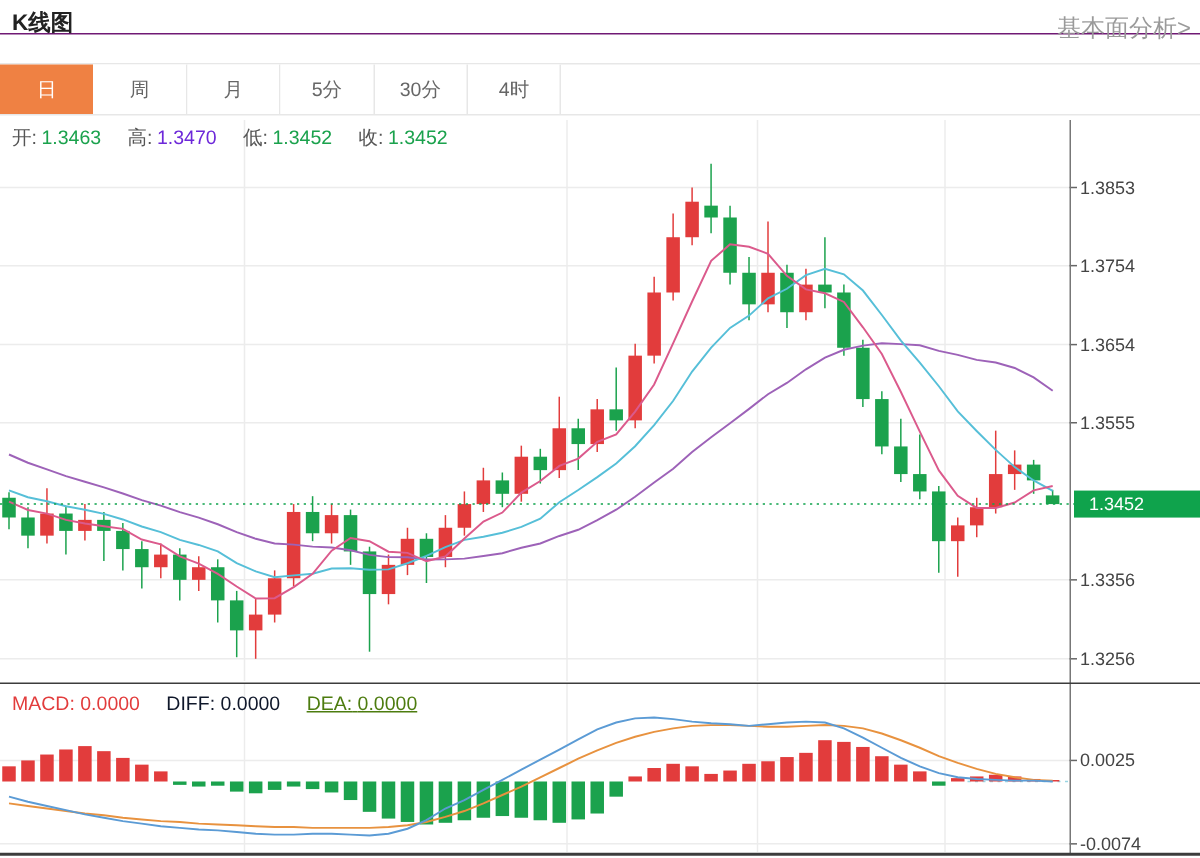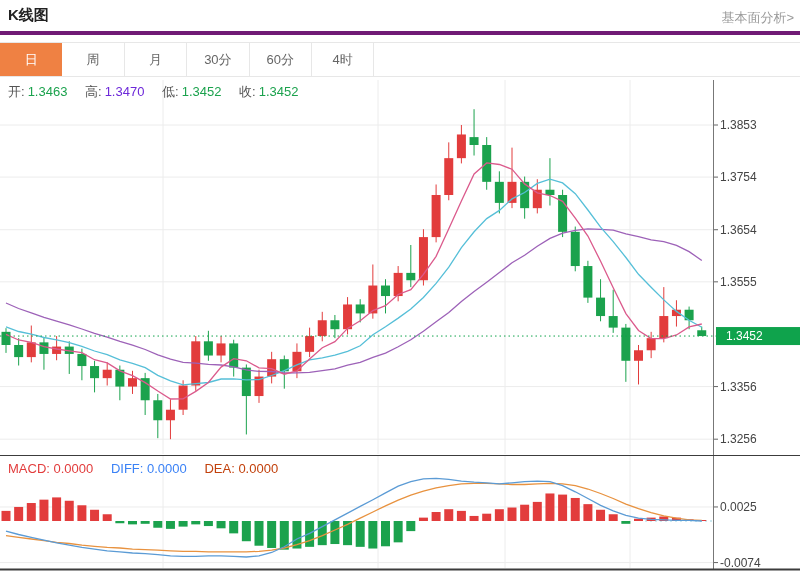--- a/index.html
+++ b/index.html
@@ -1,21 +1,21 @@
 <!DOCTYPE html>
 <html><head>
 <meta charset="utf-8">
 <style>
   html,body{margin:0;padding:0;background:#fff;}
   body{width:800px;height:572px;position:relative;overflow:hidden;
        font-family:"Liberation Sans",sans-serif;-webkit-font-smoothing:antialiased;}
-  .header{position:absolute;top:0;left:0;width:800px;height:35px;
-          border-bottom:4px solid #701a75;box-sizing:border-box;background:#fff;}
+  .header{position:absolute;top:0;left:0;width:800px;height:23px;
+          border-bottom:1px solid #701a75;box-sizing:border-box;background:#fff;}
   .title{position:absolute;left:8px;top:6px;font-size:15px;font-weight:bold;color:#222;}
-  .flink{position:absolute;right:6px;top:9px;font-size:13px;color:#9a9a9a;text-decoration:none;cursor:pointer;}
+  .flink{position:absolute;right:6px;top:9px;font-size:16px;color:#9a9a9a;text-decoration:none;cursor:pointer;}
   .tabs{position:absolute;top:42px;left:0;width:800px;height:35px;display:flex;
         border-top:1px solid #e7e7e7;border-bottom:1px solid #e7e7e7;box-sizing:border-box;background:#fff;}
   .tab{width:62.4px;box-sizing:border-box;border-right:1px solid #e7e7e7;
        text-align:center;line-height:33px;font-size:13px;color:#666;cursor:pointer;background:#fff;}
   .tab.active{color:#fff;border-right:none;}
   .chart{position:absolute;top:78px;left:0;width:800px;height:494px;}
   .chart svg{position:absolute;left:0;display:block;}
   #mainSvg{top:0;}
   #macdSvg{top:378px;}
   .lgd{position:absolute;left:8px;font-size:13px;white-space:nowrap;z-index:5;}
@@ -32,22 +32,22 @@
 <div class="app">
   <div class="header">
     <span class="title">K线图</span>
     <a class="flink">基本面分析&gt;</a>
   </div>
 
   <div class="tabs" id="tabRow">
       <div class="tab active" style="background: rgb(239, 129, 67);">日</div>
       <div class="tab">周</div>
       <div class="tab">月</div>
+      <div class="tab">5分</div>
       <div class="tab">30分</div>
-      <div class="tab">60分</div>
       <div class="tab">4时</div>
     </div>
 
   <div class="chart">
     <svg id="mainSvg" width="800" height="378">
         <line x1="163" y1="2" x2="163" y2="376" stroke="#ececec"></line>
         <line x1="378" y1="2" x2="378" y2="376" stroke="#ececec"></line>
         <line x1="505" y1="2" x2="505" y2="376" stroke="#ececec"></line>
         <line x1="630" y1="2" x2="630" y2="376" stroke="#ececec"></line>
         <line x1="0" y1="47" x2="713" y2="47" stroke="#ececec"></line>
@@ -266,17 +266,17 @@
     <div class="lgd legend1">
       <span class="pair"><span class="lb">开:</span><span style="color: rgb(27, 162, 77);">1.3463</span></span>
       <span class="pair"><span class="lb">高:</span><span style="color: #6d28d9;">1.3470</span></span>
       <span class="pair"><span class="lb">低:</span><span style="color: rgb(27, 162, 77);">1.3452</span></span>
       <span class="pair"><span class="lb">收:</span><span style="color: rgb(27, 162, 77);">1.3452</span></span>
     </div>
 
 
     <div class="lgd legend3">
       <span class="pair" style="color: rgb(226, 60, 60); text-align: center;"><span>MACD:</span> <span>0.0000</span></span>
-      <span class="pair" style="color: #3b82f6;"><span>DIFF:</span> <span>0.0000</span></span>
-      <span class="pair" style="color: #c2410c;"><span>DEA:</span> <span>0.0000</span></span>
+      <span class="pair" style="color: #0f172a;"><span>DIFF:</span> <span>0.0000</span></span>
+      <span class="pair" style="color: #4d7c0f; text-decoration: underline;"><span>DEA:</span> <span>0.0000</span></span>
     </div>
   </div>
 </div>
 
 </body></html>

